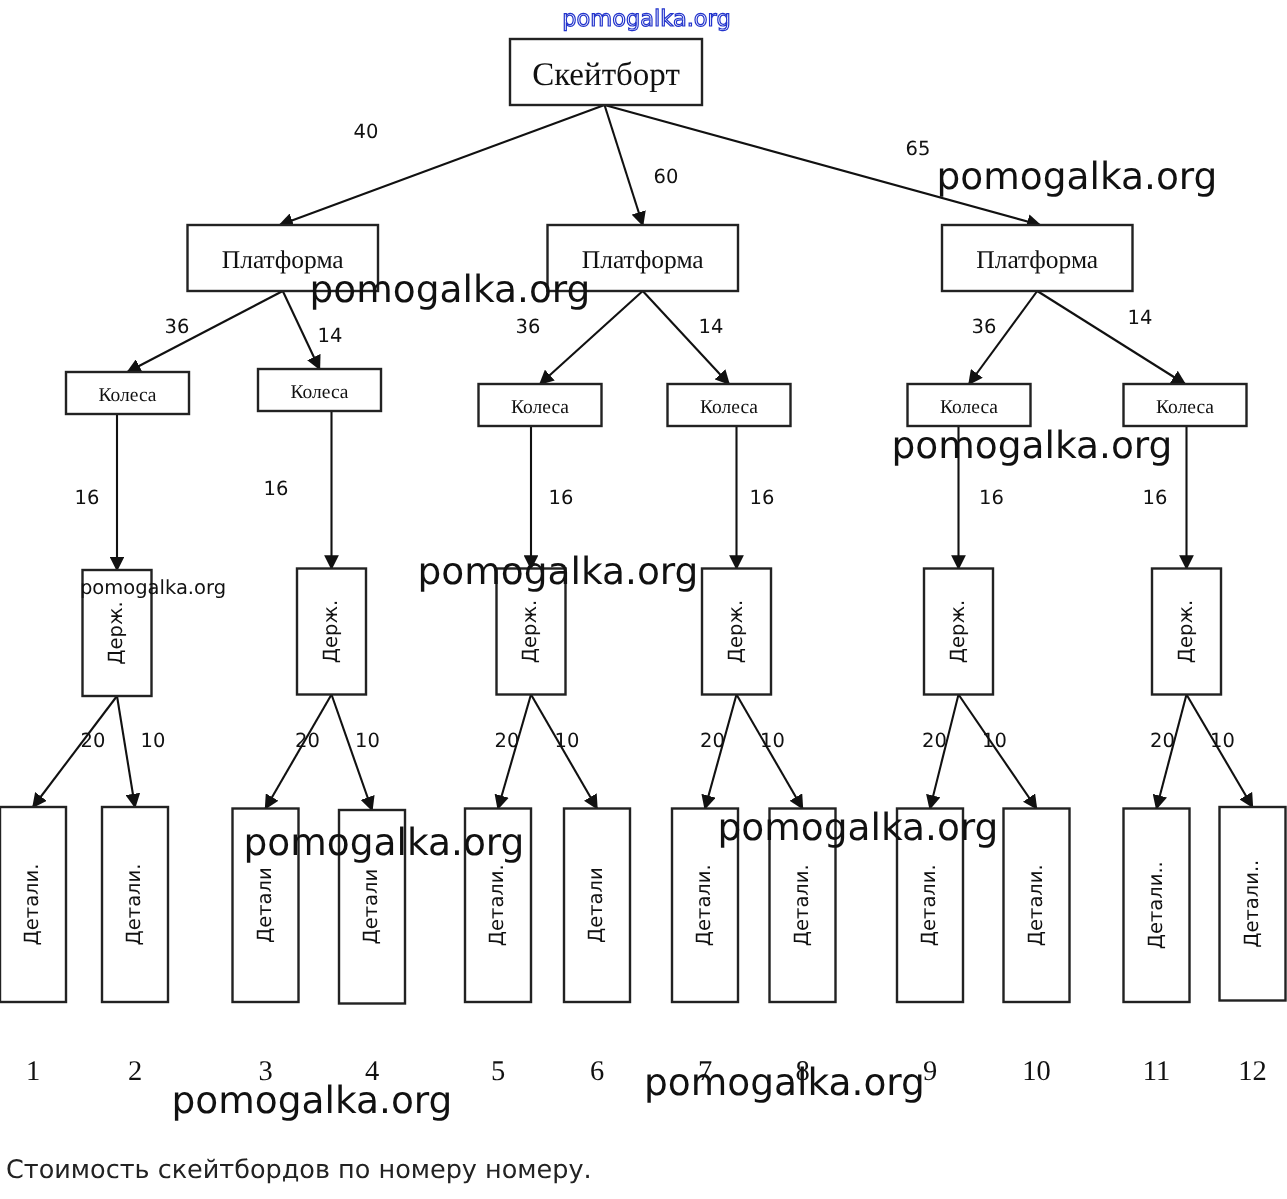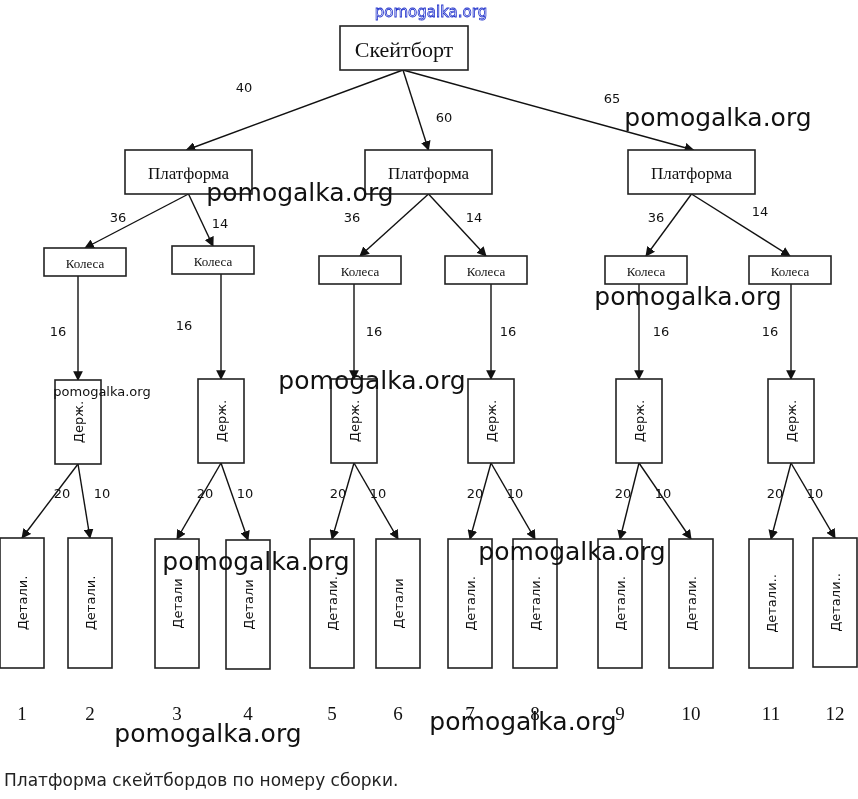--- a/index.html
+++ b/index.html
@@ -215,13 +215,13 @@
       <text x="688" y="305" text-anchor="middle" class="wm" font-size="25">pomogalka.org</text>
       <text x="102" y="396" text-anchor="middle" class="wm" font-size="13">pomogalka.org</text>
       <text x="372" y="389" text-anchor="middle" class="wm" font-size="25">pomogalka.org</text>
       <text x="256" y="570" text-anchor="middle" class="wm" font-size="25">pomogalka.org</text>
       <text x="572" y="560" text-anchor="middle" class="wm" font-size="25">pomogalka.org</text>
       <text x="208" y="742" text-anchor="middle" class="wm" font-size="25">pomogalka.org</text>
       <text x="523" y="730" text-anchor="middle" class="wm" font-size="25">pomogalka.org</text>
     </g>
 </svg>
 
-<div id="caption">Платформа скейтбордов по номеру сборки.</div>
+<div id="caption">Стоимость скейтбордов по номеру номеру.</div>
 
 </body></html>

